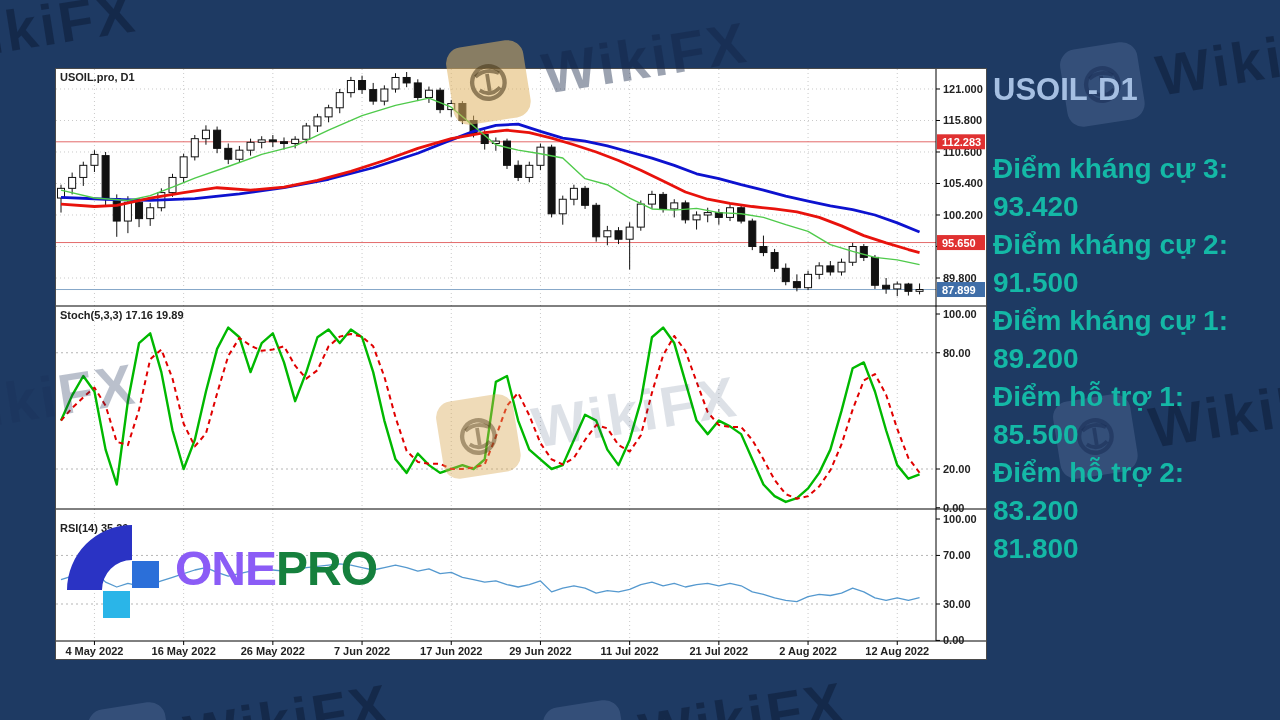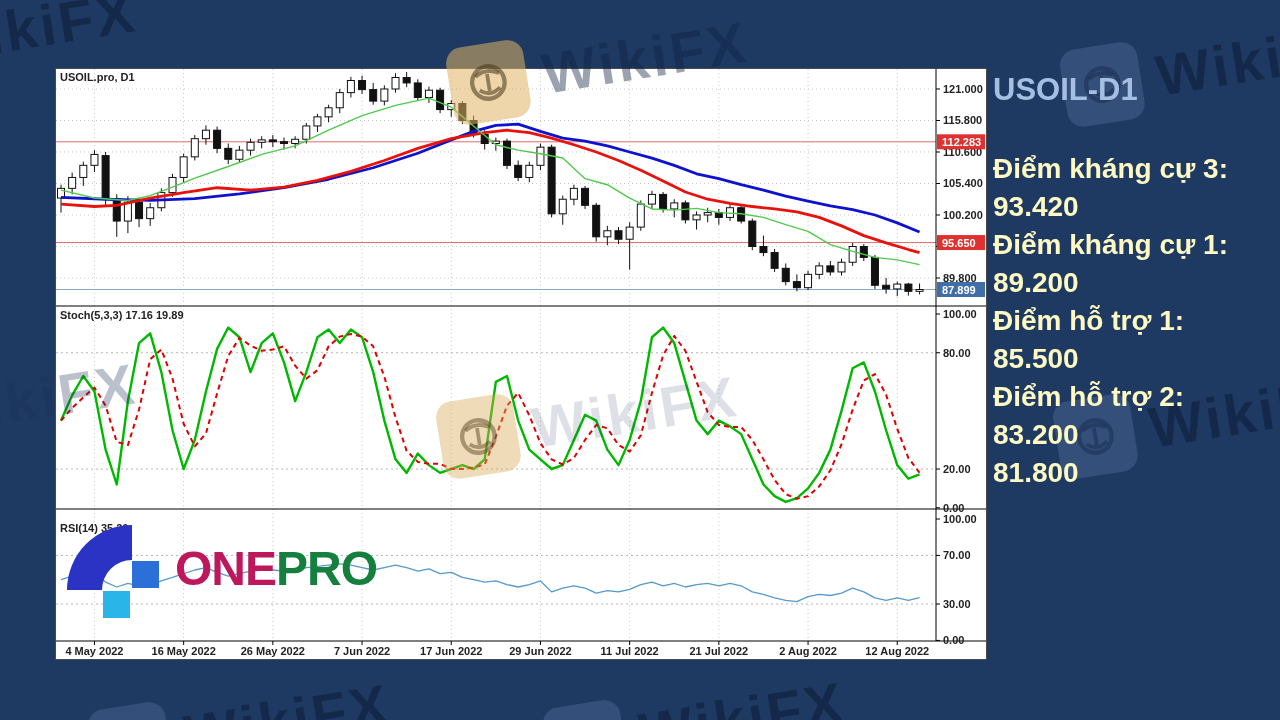--- a/index.html
+++ b/index.html
@@ -6,26 +6,26 @@
   .stage{position:relative;width:1280px;height:720px;background:#1e3a63;overflow:hidden;
          font-family:"Liberation Sans",sans-serif;}
   
   .chart{position:absolute;left:55px;top:68px;width:930px;height:590px;background:#ffffff;
          border:1px solid #4a4a4a;z-index:2;}
   .chart svg{position:absolute;left:0;top:0;}
   
   .logo{position:absolute;left:7px;top:456px;width:340px;height:100px;z-index:3;}
   .logo-text{position:absolute;left:112px;top:16px;font-size:48px;font-weight:bold;
              letter-spacing:-1px;}
-  .logo-text .one{color:#be185d;text-align:center;}
+  .logo-text .one{color:#8b5cf6;text-align:center;}
   .logo-text .pro{color:#15803d;}
   
   .right-panel{position:absolute;left:993px;top:72px;width:287px;z-index:6;}
   .rp-title{font-size:31px;font-weight:bold;color:#a5bfe2;margin:0 0 42px 0;}
-  .rp-label,.rp-value{font-size:28px;font-weight:bold;line-height:38px;color:#fef9c3;}
+  .rp-label,.rp-value{font-size:28px;font-weight:bold;line-height:38px;color:#14b8a6;}
   .rp-item.gap{}
   
   .wm{position:absolute;display:flex;align-items:center;gap:16px;z-index:5;
       transform:rotate(-9deg);pointer-events:none;}
   .wm-text{font-size:57px;font-weight:bold;letter-spacing:3px;white-space:nowrap;}
   .wm-icon{width:78px;height:78px;border-radius:16px;display:flex;align-items:center;
            justify-content:center;flex:0 0 auto;}
   .wm.dark  .wm-text{color:rgba(13,27,55,0.55);}
   .wm.dark  .wm-icon{background:rgba(130,155,200,0.22);}
   .wm.dark  .wm-icon svg *{stroke:rgba(25,45,85,0.55);}
@@ -306,20 +306,24 @@
     </div>
   </div>
 
   <div class="right-panel">
     <div class="rp-title">USOIL-D1</div>
     <div class="rp-item">
       <div class="rp-label">Điểm kháng cự 3:</div>
       <div class="rp-value">93.420</div>
     </div>
     <div class="rp-item">
+      <div class="rp-label">Điểm kháng cự 2:</div>
+      <div class="rp-value">91.500</div>
+    </div>
+    <div class="rp-item">
       <div class="rp-label">Điểm kháng cự 1:</div>
       <div class="rp-value">89.200</div>
     </div>
     <div class="rp-item gap">
       <div class="rp-label">Điểm hỗ trợ 1:</div>
       <div class="rp-value">85.500</div>
     </div>
     <div class="rp-item">
       <div class="rp-label">Điểm hỗ trợ 2:</div>
       <div class="rp-value">83.200</div>

